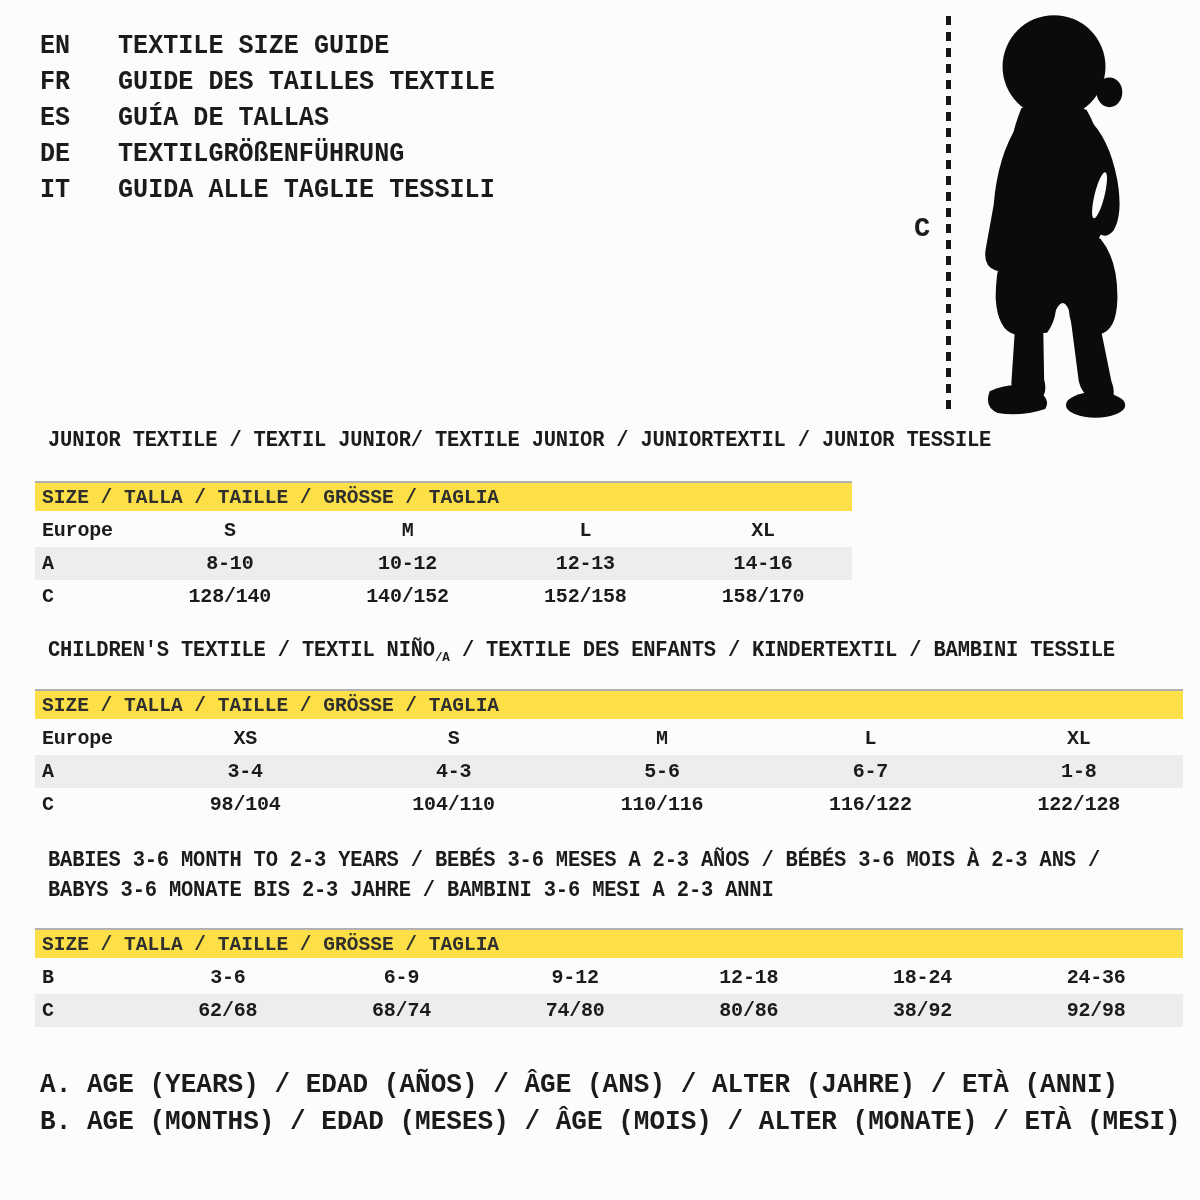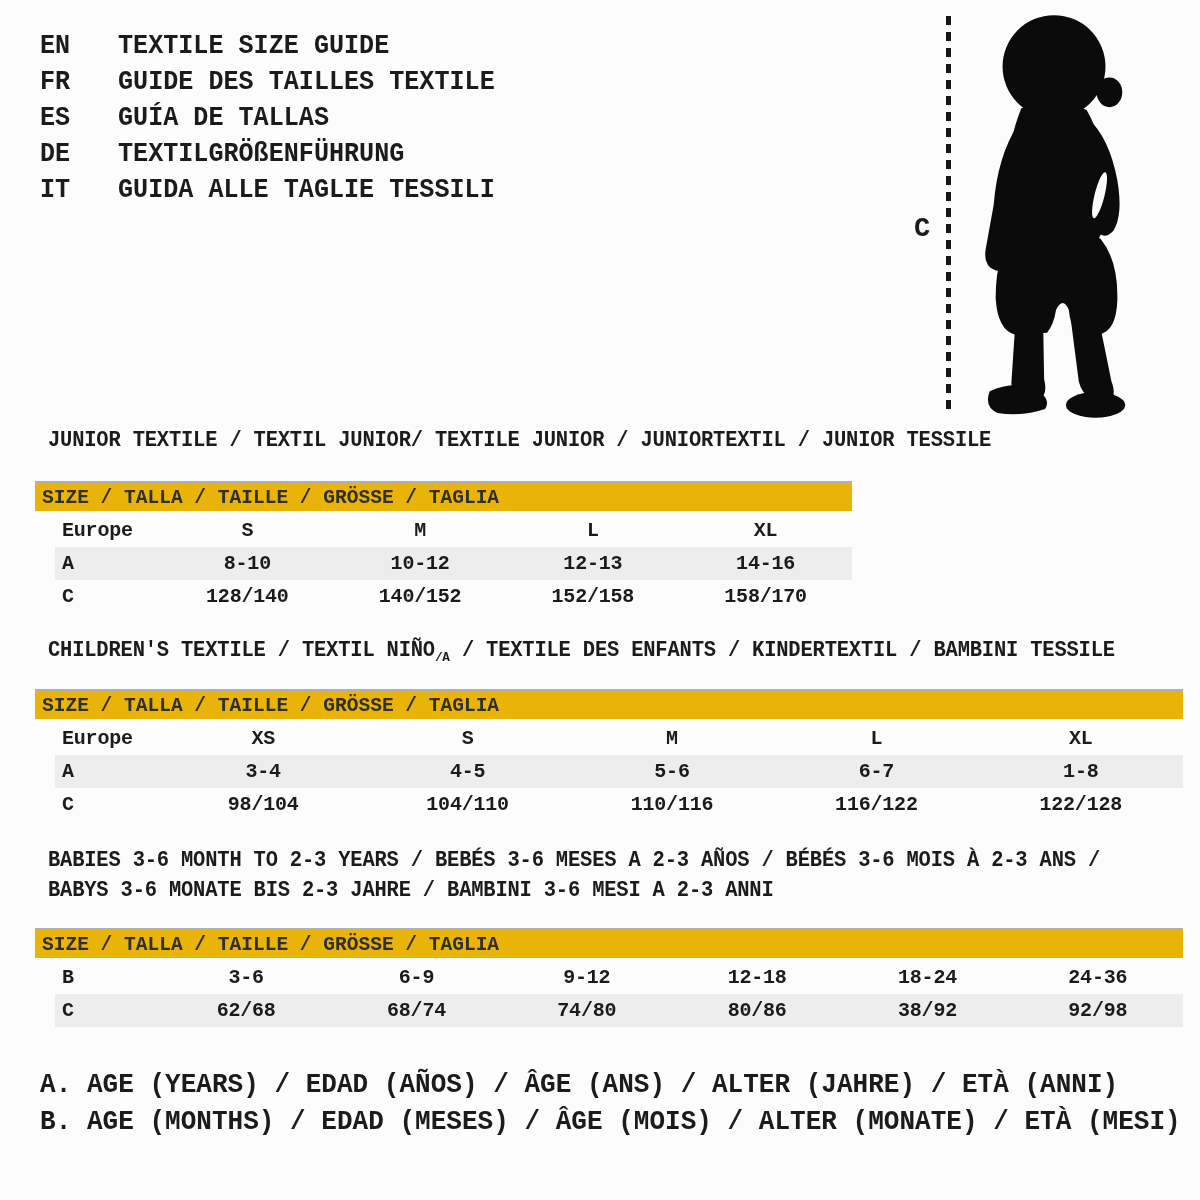--- a/index.html
+++ b/index.html
@@ -25,28 +25,28 @@
   .measure-label{position:absolute;left:914px;top:214px;font-size:27px;font-weight:bold;}
   .silhouette{position:absolute;left:962px;top:6px;width:188px;height:418px;}
 
   
   .sec-title{position:absolute;left:40px;font-size:22px;font-weight:bold;letter-spacing:-0.2px;margin-left:8px;}
   .sub{font-size:0.62em;vertical-align:sub;}
 
   
   .size-table{position:absolute;left:35px;}
   .bar{
-    height:30px;background:#eab308;border-top:2px solid #b1b1b1;
+    height:30px;background:#fde047;border-top:2px solid #b1b1b1;
     display:flex;align-items:center;padding-left:7px;box-sizing:border-box;
     font-size:21px;font-weight:bold;color:#2f2f2f;
   }
   .trow{
     display:grid;grid-template-columns:106px repeat(var(--cols),1fr);
     height:33px;align-items:center;
-    font-size:20px;font-weight:bold;letter-spacing:-0.2px;margin-left:20px;
+    font-size:20px;font-weight:bold;letter-spacing:-0.2px;
   }
   .trow.first{margin-top:3px;}
   .trow.stripe{background:#ededed;}
   .rlabel{padding-left:7px;text-align:left;}
   .val{text-align:center;}
 
   
   .legend{position:absolute;left:40px;top:1066px;}
   .legend-line{height:37px;display:flex;align-items:center;font-size:28px;font-weight:bold;}
 </style>
@@ -137,21 +137,21 @@
       <span class="rlabel">Europe</span>
       <span class="val">XS</span>
       <span class="val">S</span>
       <span class="val">M</span>
       <span class="val">L</span>
       <span class="val">XL</span>
     </div>
     <div class="trow stripe">
       <span class="rlabel">A</span>
       <span class="val">3-4</span>
-      <span class="val">4-5</span>
+      <span class="val">4-3</span>
       <span class="val">5-6</span>
       <span class="val">6-7</span>
       <span class="val">1-8</span>
     </div>
     <div class="trow">
       <span class="rlabel">C</span>
       <span class="val">98/104</span>
       <span class="val">104/110</span>
       <span class="val">110/116</span>
       <span class="val">116/122</span>

